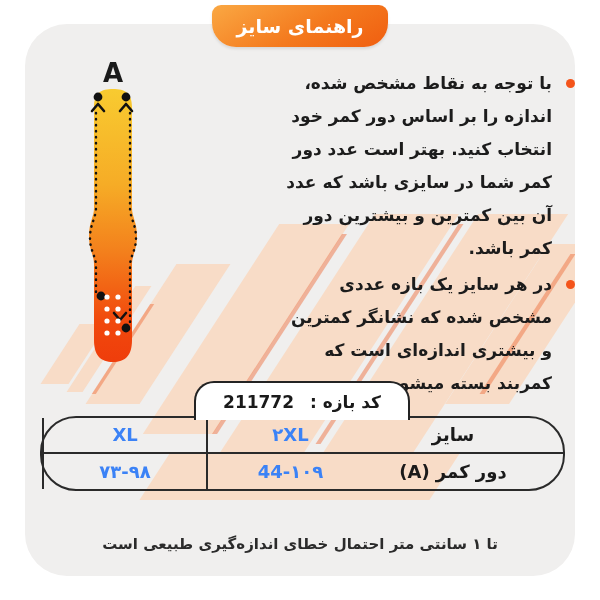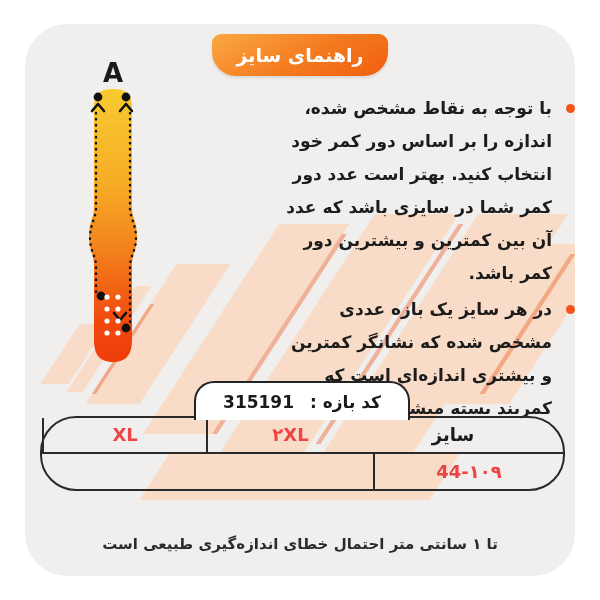--- a/index.html
+++ b/index.html
@@ -10,31 +10,31 @@
   
   .card{
     position:absolute;left:25px;top:24px;width:550px;height:552px;
     background:#f0efee;border-radius:42px;overflow:hidden;
   }
   
   .wm{position:absolute;background:#f8dcc7;transform:skewX(-33deg);}
   .wm-line{position:absolute;background:#ee7443;opacity:.5;transform:skewX(-33deg);}
   
   .badge{
-    position:absolute;left:212px;top:34px;width:176px;height:42px;z-index:6;
+    position:absolute;left:212px;top:5px;width:176px;height:42px;z-index:6;
     background:linear-gradient(150deg,#faa843 0%,#f47a1e 55%,#f05e10 100%);
     border-radius:9px 9px 24px 24px;color:#ffffff;font-weight:bold;font-size:19px;
     display:flex;align-items:center;justify-content:center;
     box-shadow:0 2px 3px rgba(0,0,0,.10);
   }
   
   .belt-wrap{position:absolute;left:57px;top:50px;width:115px;height:330px;z-index:2;}
   
   .bullets{
-    position:absolute;left:283px;top:92px;width:283px;direction:rtl;z-index:2;
+    position:absolute;left:283px;top:67px;width:283px;direction:rtl;z-index:2;
     color:#1c1c1c;font-size:17px;font-weight:bold;line-height:33px;text-align:right;
   }
   .bullet{position:relative;padding-right:14px;margin-bottom:3px;}
   .bullet .dot{
     position:absolute;right:-9px;top:12px;width:9px;height:9px;border-radius:50%;
     background:#f4541a;
   }
   
   .code-pill{
     position:absolute;left:194px;top:381px;width:212px;height:37px;z-index:3;
@@ -44,21 +44,21 @@
     font-size:17px;font-weight:bold;color:#1a1a1a;
   }
   
   .size-table{
     position:absolute;left:40px;top:416px;width:521px;height:71px;z-index:2;
     border:2px solid #2a2a2a;border-radius:36px;direction:rtl;
     display:grid;grid-template-columns:36.5% 32% 31.5%;grid-template-rows:1fr 1fr;
   }
   .cell{display:flex;align-items:center;font-weight:bold;font-size:18px;}
   .cell.head{justify-content:center;padding-right:30px;color:#1a1a1a;}
-  .cell.val{justify-content:center;color:#ef4444;}
+  .cell.val{justify-content:center;color:#3b82f6;}
   .cell.divL{border-left:2px solid #2a2a2a;}
   .cell.rowTop{border-bottom:2px solid #2a2a2a;}
   
   .footnote{
     position:absolute;left:0;top:535px;width:600px;z-index:2;direction:rtl;
     text-align:center;color:#2b2b2b;font-size:15px;font-weight:bold;
   }
 </style>
 </head>
 <body>
@@ -129,33 +129,39 @@
     <span>با توجه به نقاط مشخص شده، اندازه را بر اساس دور کمر خود انتخاب کنید. بهتر است عدد دور کمر شما در سایزی باشد که عدد آن بین کمترین و بیشترین دور کمر باشد.</span>
   </div>
   <div class="bullet">
     <span class="dot"></span>
     <span>در هر سایز یک بازه عددی مشخص شده که نشانگر کمترین و بیشتری اندازه‌ای است که کمربند بسته میشود.</span>
   </div>
 </div>
 
 <div class="code-pill">
   <span>کد بازه :</span>
-  <span dir="ltr">315191</span>
+  <span dir="ltr">211772</span>
 </div>
 
 <div class="size-table">
   <div class="cell head rowTop">
     <span>سایز</span>
   </div>
   <div class="cell val rowTop divL">
     <span dir="ltr">۲XL</span>
   </div>
   <div class="cell val rowTop divL">
     <span dir="ltr">XL</span>
   </div>
+  <div class="cell head">
+    <span>دور کمر (A)</span>
+  </div>
   <div class="cell val divL">
     <span dir="ltr">44-۱۰۹</span>
+  </div>
+  <div class="cell val divL">
+    <span dir="ltr">۷۳-۹۸</span>
   </div>
 </div>
 
 <div class="footnote">
   <span>تا ۱ سانتی متر احتمال خطای اندازه‌گیری طبیعی است</span>
 </div>
 
 </body></html>

